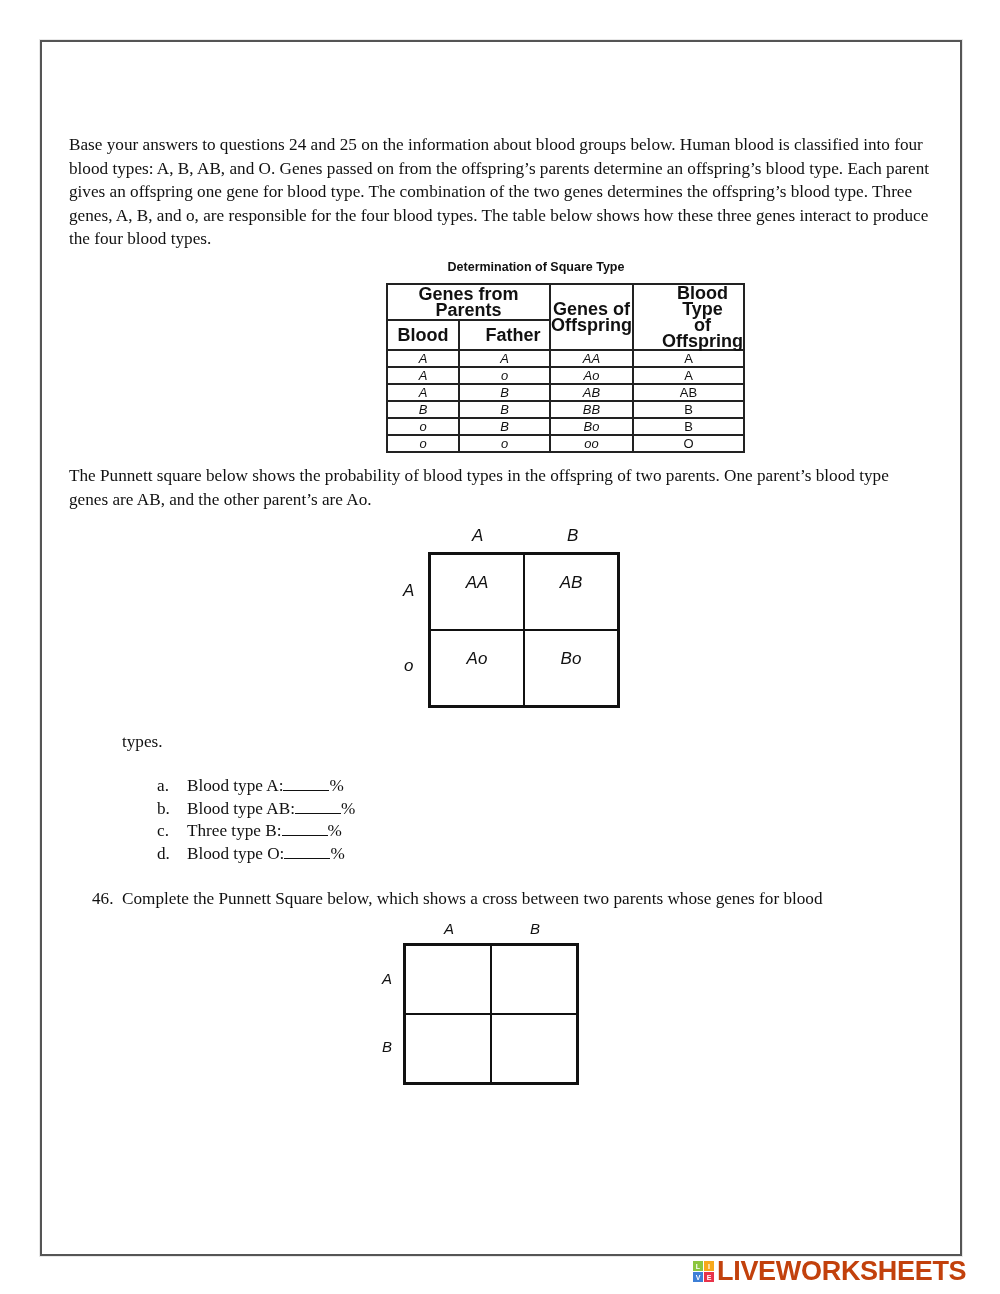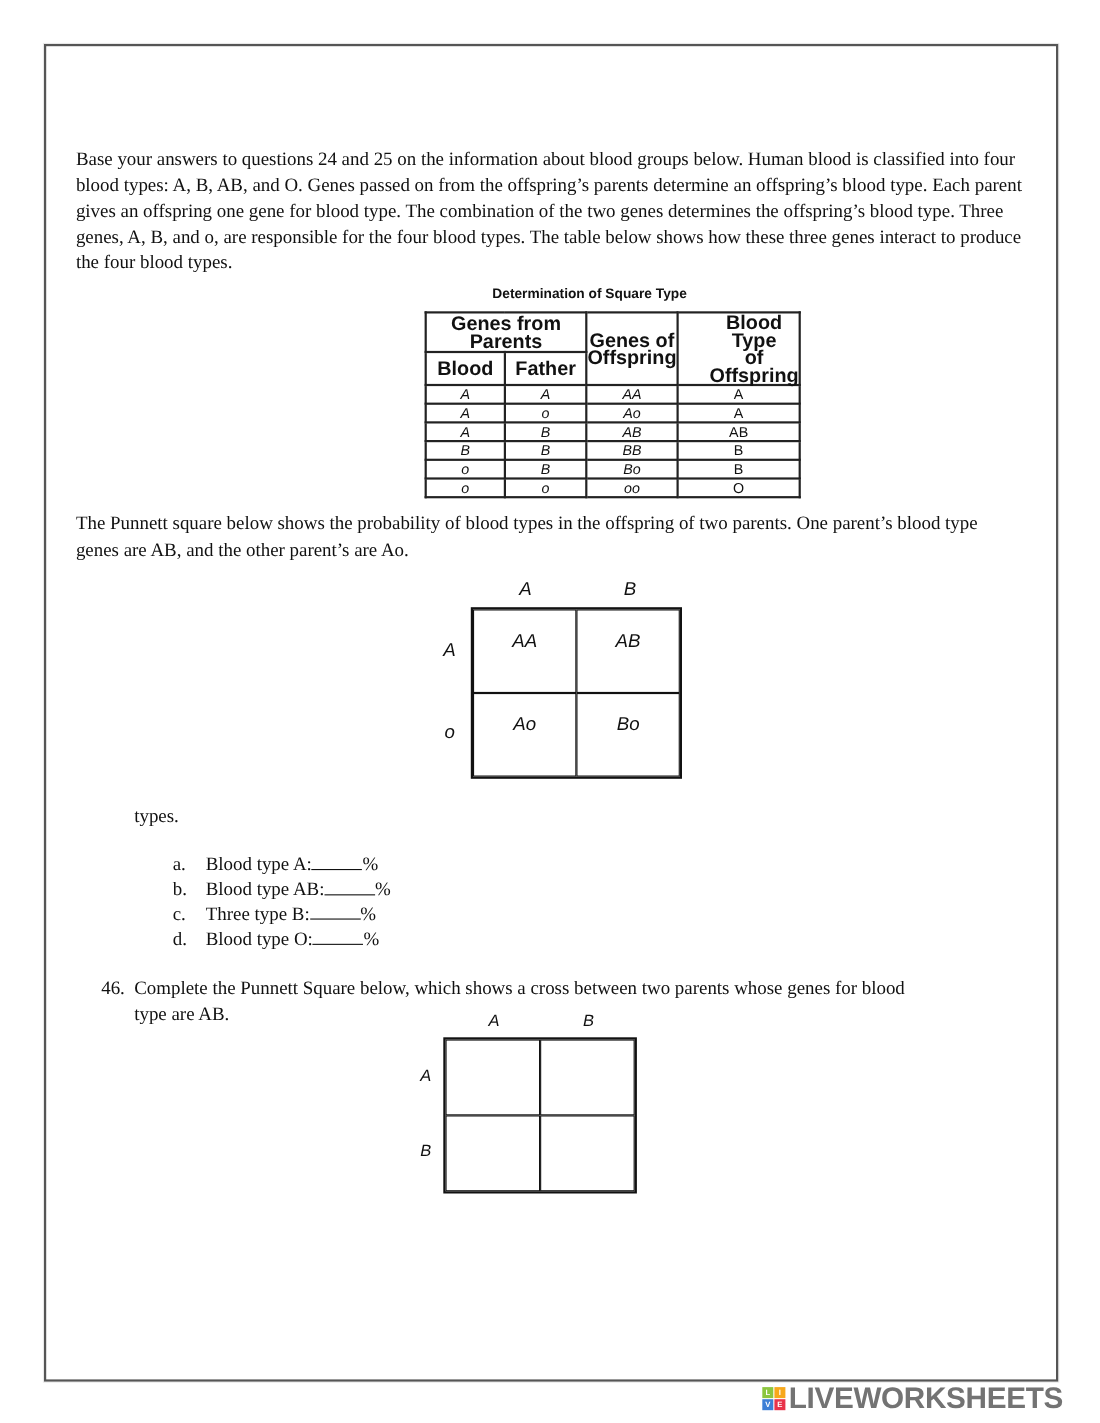--- a/index.html
+++ b/index.html
@@ -38,21 +38,21 @@
   .qcont { padding-left: 30px; }
   .sub { position: absolute; left: 157px; font-size: 17.2px; line-height: 22.5px; }
   .sub .lt { display: inline-block; width: 30px; }
   .blank { display: inline-block; border-bottom: 1px solid #111; width: 46px; height: 14px; }
 
   
   .logo { position: absolute; left: 693px; top: 1256px; display: flex; align-items: center; }
   .logo-squares { display: grid; grid-template-columns: 10px 10px; grid-template-rows: 10px 10px; gap: 1px; margin-right: 3px; }
   .logo-squares span { display: flex; align-items: center; justify-content: center; color: #fff;
                        font-family: "Liberation Sans", sans-serif; font-weight: bold; font-size: 7px; }
-  .logo-text { font-family: "Liberation Sans", sans-serif; font-weight: bold; font-size: 27px; color: #737373; letter-spacing: -0.3px; }
+  .logo-text { font-family: "Liberation Sans", sans-serif; font-weight: bold; font-size: 27px; color: #c2410c; letter-spacing: -0.3px; }
 </style>
 </head>
 <body>
 
 <div class="frame"></div>
 
 <div class="para p1">Base your answers to questions 24 and 25 on the information about blood groups below. Human blood is classified into four blood types: A, B, AB, and O. Genes passed on from the offspring’s parents determine an offspring’s blood type. Each parent gives an offspring one gene for blood type. The combination of the two genes determines the offspring’s blood type. Three genes, A, B, and o, are responsible for the four blood types. The table below shows how these three genes interact to produce the four blood types.</div>
 
 <div class="tbl-title">Determination of Square Type</div>
 <table class="bt">
@@ -63,21 +63,21 @@
       <span>Genes of</span><br>
       <span>Offspring</span>
     </th>
     <th rowspan="2" style="width:78px;padding-left:28px;">
       <span>Blood Type</span><br>
       <span>of Offspring</span>
     </th>
   </tr>
   <tr>
     <th style="width:70px;height:26px;">Blood</th>
-    <th style="width:72px;">Father</th>
+    <th style="width:72px;padding-left:17px;">Father</th>
   </tr>
   <tr>
     <td class="it">A</td>
     <td class="it">A</td>
     <td class="it">AA</td>
     <td>A</td>
   </tr>
   <tr>
     <td class="it">A</td>
     <td class="it">o</td>
@@ -135,21 +135,20 @@
 </div>
 <div class="sub" style="top:820px;">
   <span class="lt">c.</span><span>Three type B:</span><span class="blank"></span><span>%</span>
 </div>
 <div class="sub" style="top:843px;">
   <span class="lt">d.</span><span>Blood type O:</span><span class="blank"></span><span>%</span>
 </div>
 
 <div class="q q25">
   <div><span class="qnum">46.</span><span>Complete the Punnett Square below, which shows a cross between two parents whose genes for blood</span></div>
-  <div class="qcont">type are AB.</div>
 </div>
 
 <span class="pn-label" style="left:444px;top:920px;font-size:15px;">A</span>
 <span class="pn-label" style="left:530px;top:920px;font-size:15px;">B</span>
 <span class="pn-label" style="left:382px;top:970px;font-size:15px;">A</span>
 <span class="pn-label" style="left:382px;top:1038px;font-size:15px;">B</span>
 <div class="grid g2">
   <div class="cell"></div>
   <div class="cell"></div>
   <div class="cell"></div>

